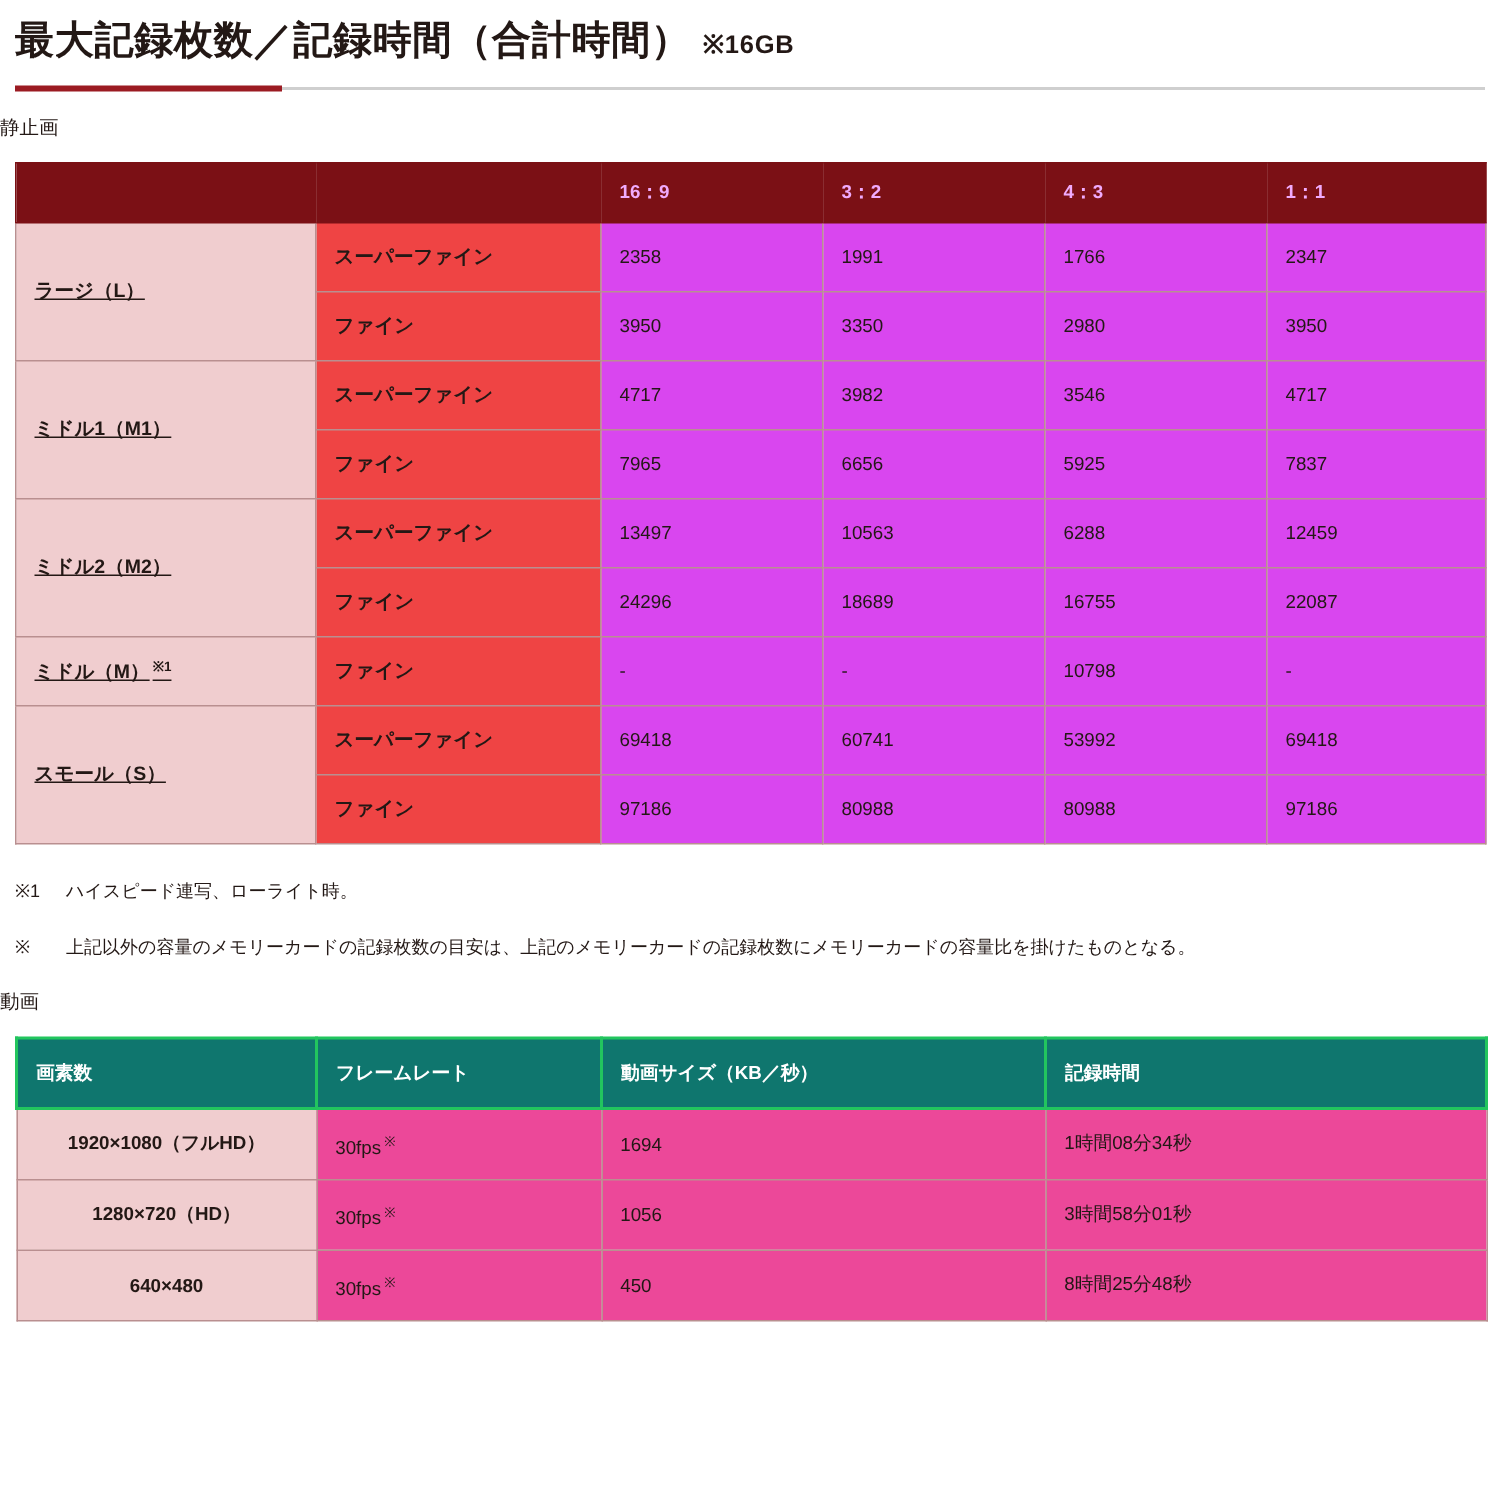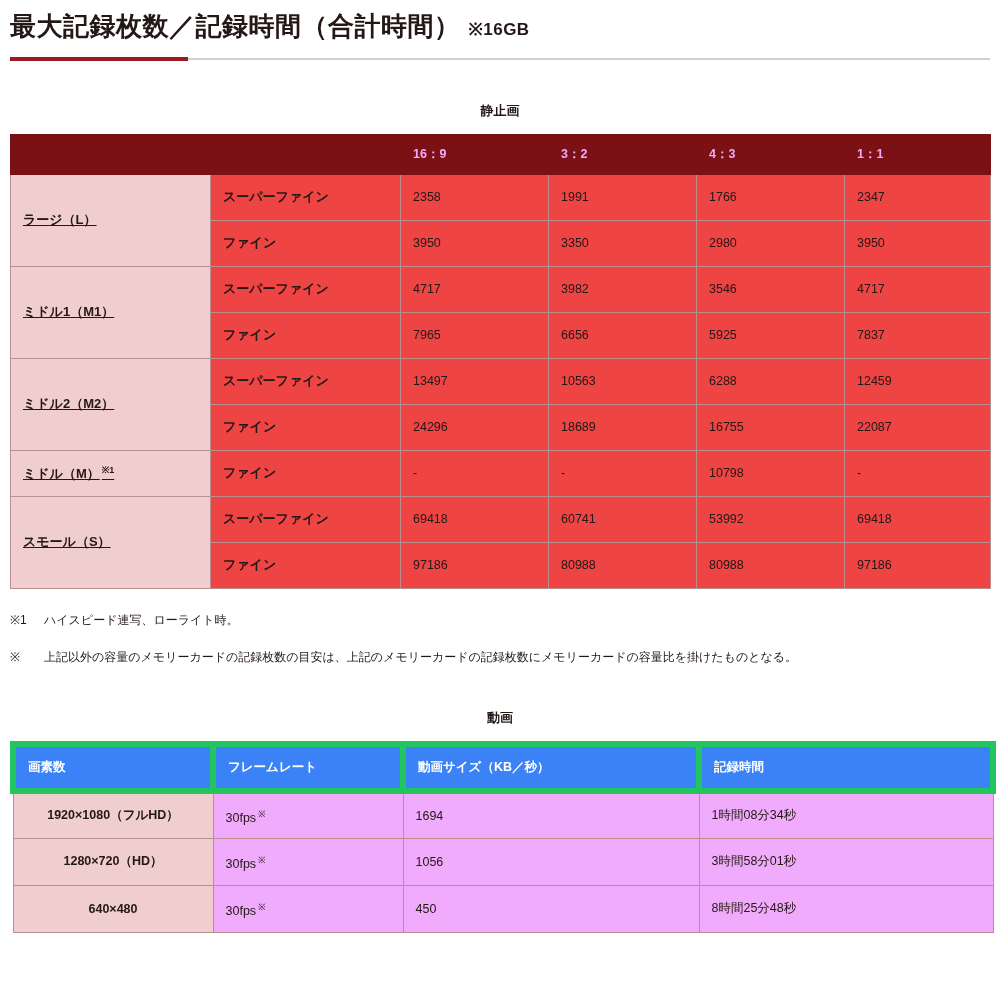--- a/index.html
+++ b/index.html
@@ -47,24 +47,23 @@
     position: absolute;
     left: 0;
     top: 0;
     width: 178px;
     height: 4px;
     margin-top: -1px;
     background: #9b1b22;
   }
   
   .section-label {
-    text-align: center;
     font-size: 13px;
-    font-weight: bold;
-    margin: 42px 0 14px 0;
+    font-weight: normal;
+    margin: 16px 0 14px 0;
   }
   
   table {
     border-collapse: collapse;
     width: 980px;
     margin: 0 10px;
     table-layout: fixed;
   }
   table td, table th {
     border: 1px solid #b98f90;
@@ -95,21 +94,21 @@
     width: 200px;
     text-decoration: underline;
   }
   .qual-cell {
     background: #ef4444;
     font-weight: bold;
     font-size: 13px;
     width: 190px;
   }
   .val-cell {
-    background: #ef4444;
+    background: #d946ef;
     height: 46px;
     font-size: 12.5px;
   }
   .sup {
     font-size: 9px;
     vertical-align: super;
     margin-left: 2px;
   }
   
   .notes {
@@ -119,33 +118,33 @@
     font-size: 12px;
     line-height: 1.6;
     margin-bottom: 18px;
     display: flex;
   }
   .note .mark { width: 34px; flex: 0 0 34px; }
   .note .txt { flex: 1; }
   
   .movie-table td, .movie-table th { height: 47px; }
   .movie-head {
-    background: #3b82f6;
+    background: #0f766e;
     color: #fff;
     font-weight: bold;
-    border: 6px solid #22c55e;
+    border: 2px solid #22c55e;
     height: 38px;
   }
   .movie-cat {
     background: #f0cdcf;
     font-weight: bold;
     font-size: 12.5px;
     text-align: center;
   }
-  .movie-val { background: #f0abfc; }
+  .movie-val { background: #ec4899; }
   .spacer-bottom { height: 52px; }
 </style>
 </head>
 <body>
 
 <div class="page">
 
   <div class="heading-wrap">
     <h1 class="heading">
       <span>最大記録枚数／記録時間（合計時間）</span>

